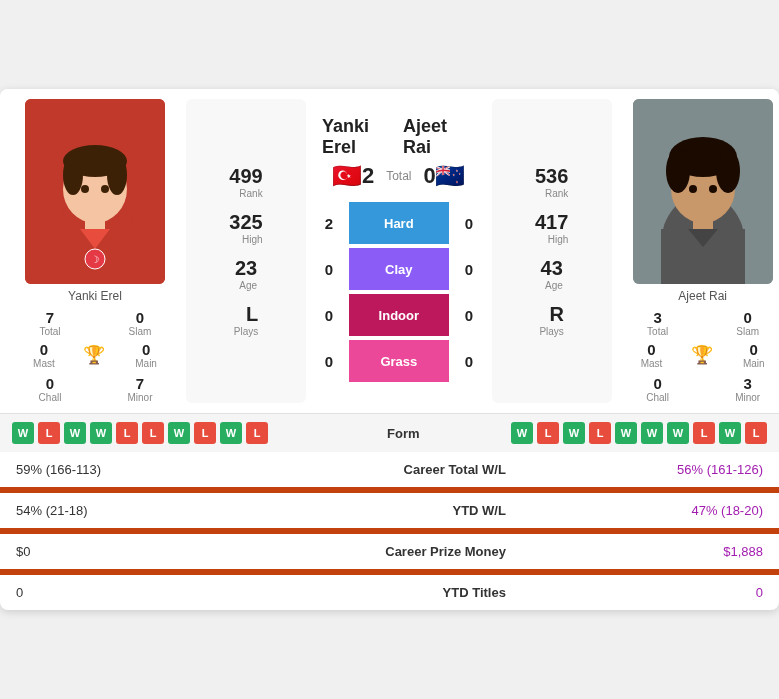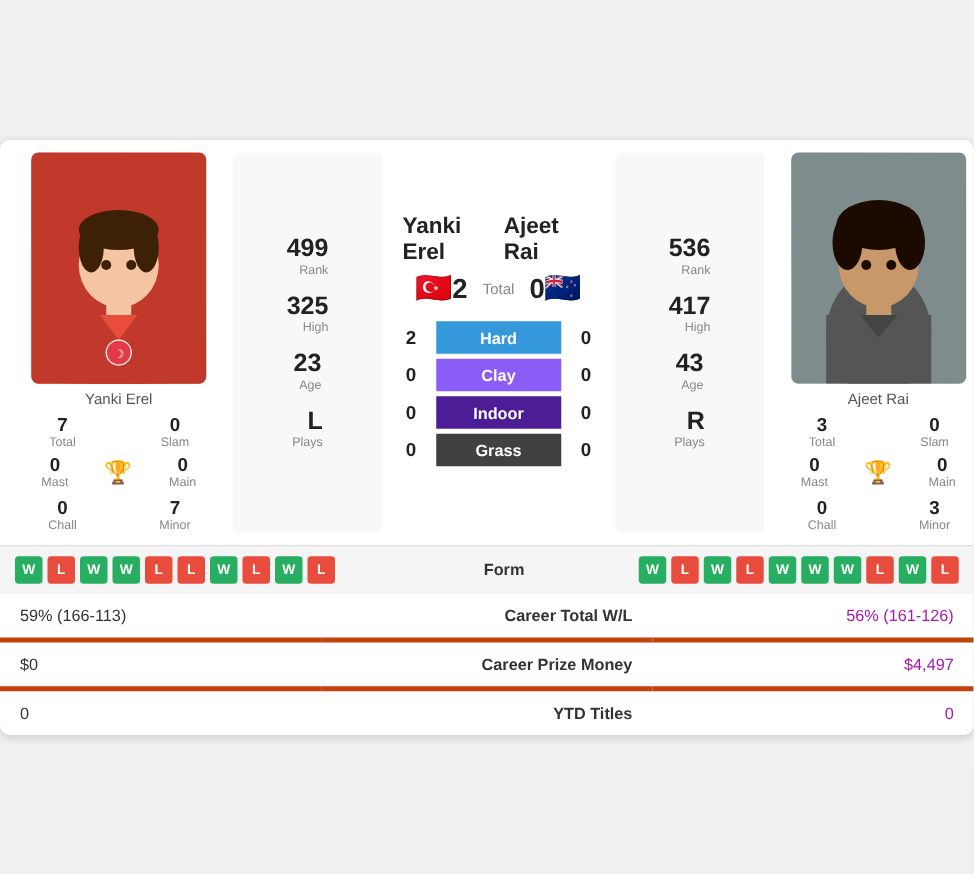--- a/index.html
+++ b/index.html
@@ -143,33 +143,33 @@
     }
     .surface-score {
       font-size: 15px;
       font-weight: bold;
       color: #222;
       width: 24px;
       text-align: center;
     }
     .surface-badge {
       width: 100px;
-      height: 26px;
+      height: 42px;
       border-radius: 0;
       display: flex;
       align-items: center;
       justify-content: center;
       font-size: 13px;
       font-weight: bold;
       color: #fff;
     }
     .badge-hard { background: #3498db; }
     .badge-clay { background: #8b5cf6; }
-    .badge-indoor { background: #4c1d95; }
-    .badge-grass { background: #404040; }
+    .badge-indoor { background: #be185d; }
+    .badge-grass { background: #ec4899; }
 
     
     .form-section {
       background: #f5f5f5;
       border-top: 1px solid #e0e0e0;
       display: flex;
       align-items: center;
       padding: 8px 12px;
       gap: 6px;
     }
@@ -205,21 +205,21 @@
     }
     .fb-w { background: #27ae60; }
     .fb-l { background: #e74c3c; }
 
     
     .stats-table {
       width: 100%;
       border-collapse: collapse;
     }
     .stats-table tr {
-      border-bottom: 4px solid #c2410c;
+      border-bottom: 6px solid #c2410c;
     }
     .stats-table tr:last-child {
       border-bottom: none;
     }
     .stats-table td {
       padding: 10px 16px;
       font-size: 13px;
     }
     .stats-table td.left-val {
       text-align: left;
@@ -477,23 +477,28 @@
   </div>
 
   <table class="stats-table">
     <tbody id="stats-tbody">
         <tr>
     <td class="left-val">59% (166-113)</td>
     <td class="center-label">Career Total W/L</td>
     <td class="right-val">56% (161-126)</td>
   </tr>
         <tr>
+    <td class="left-val">54% (21-18)</td>
+    <td class="center-label">YTD W/L</td>
+    <td class="right-val">47% (18-20)</td>
+  </tr>
+        <tr>
     <td class="left-val">$0</td>
     <td class="center-label">Career Prize Money</td>
-    <td class="right-val">$4,497</td>
+    <td class="right-val">$1,888</td>
   </tr>
         <tr>
     <td class="left-val">0</td>
     <td class="center-label">YTD Titles</td>
     <td class="right-val">0</td>
   </tr>
       </tbody>
   </table>
 
 </div>

